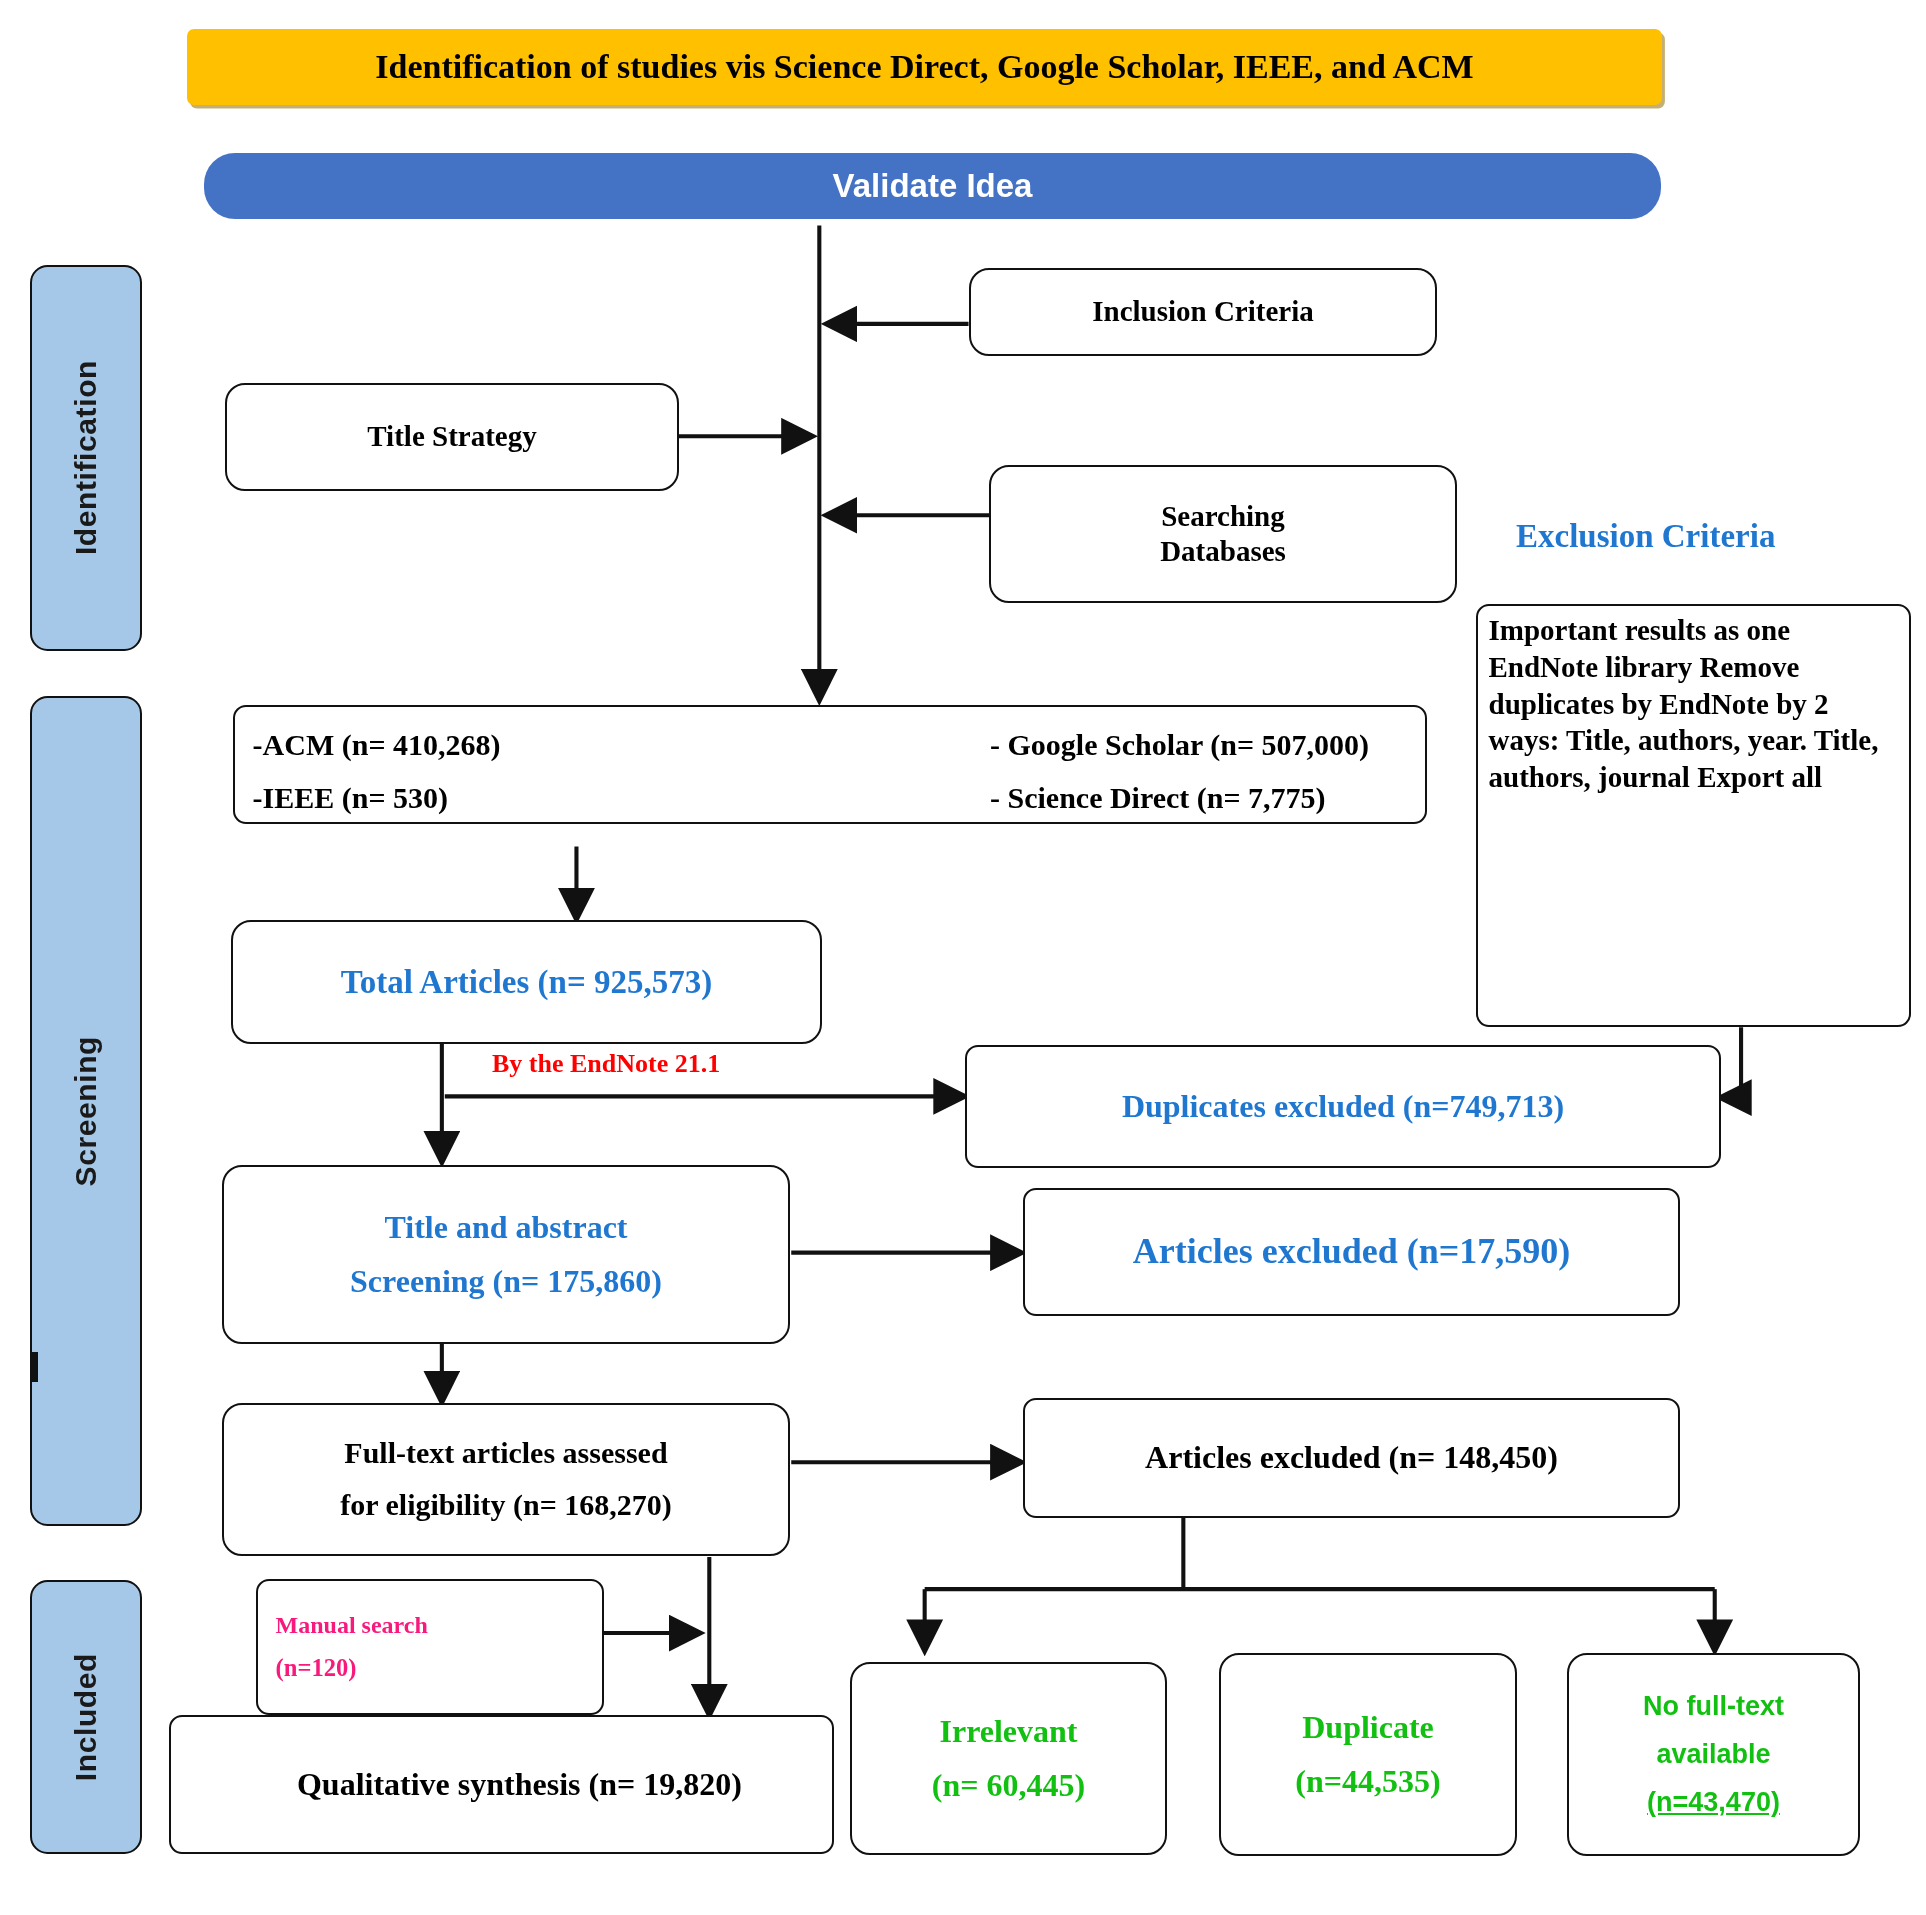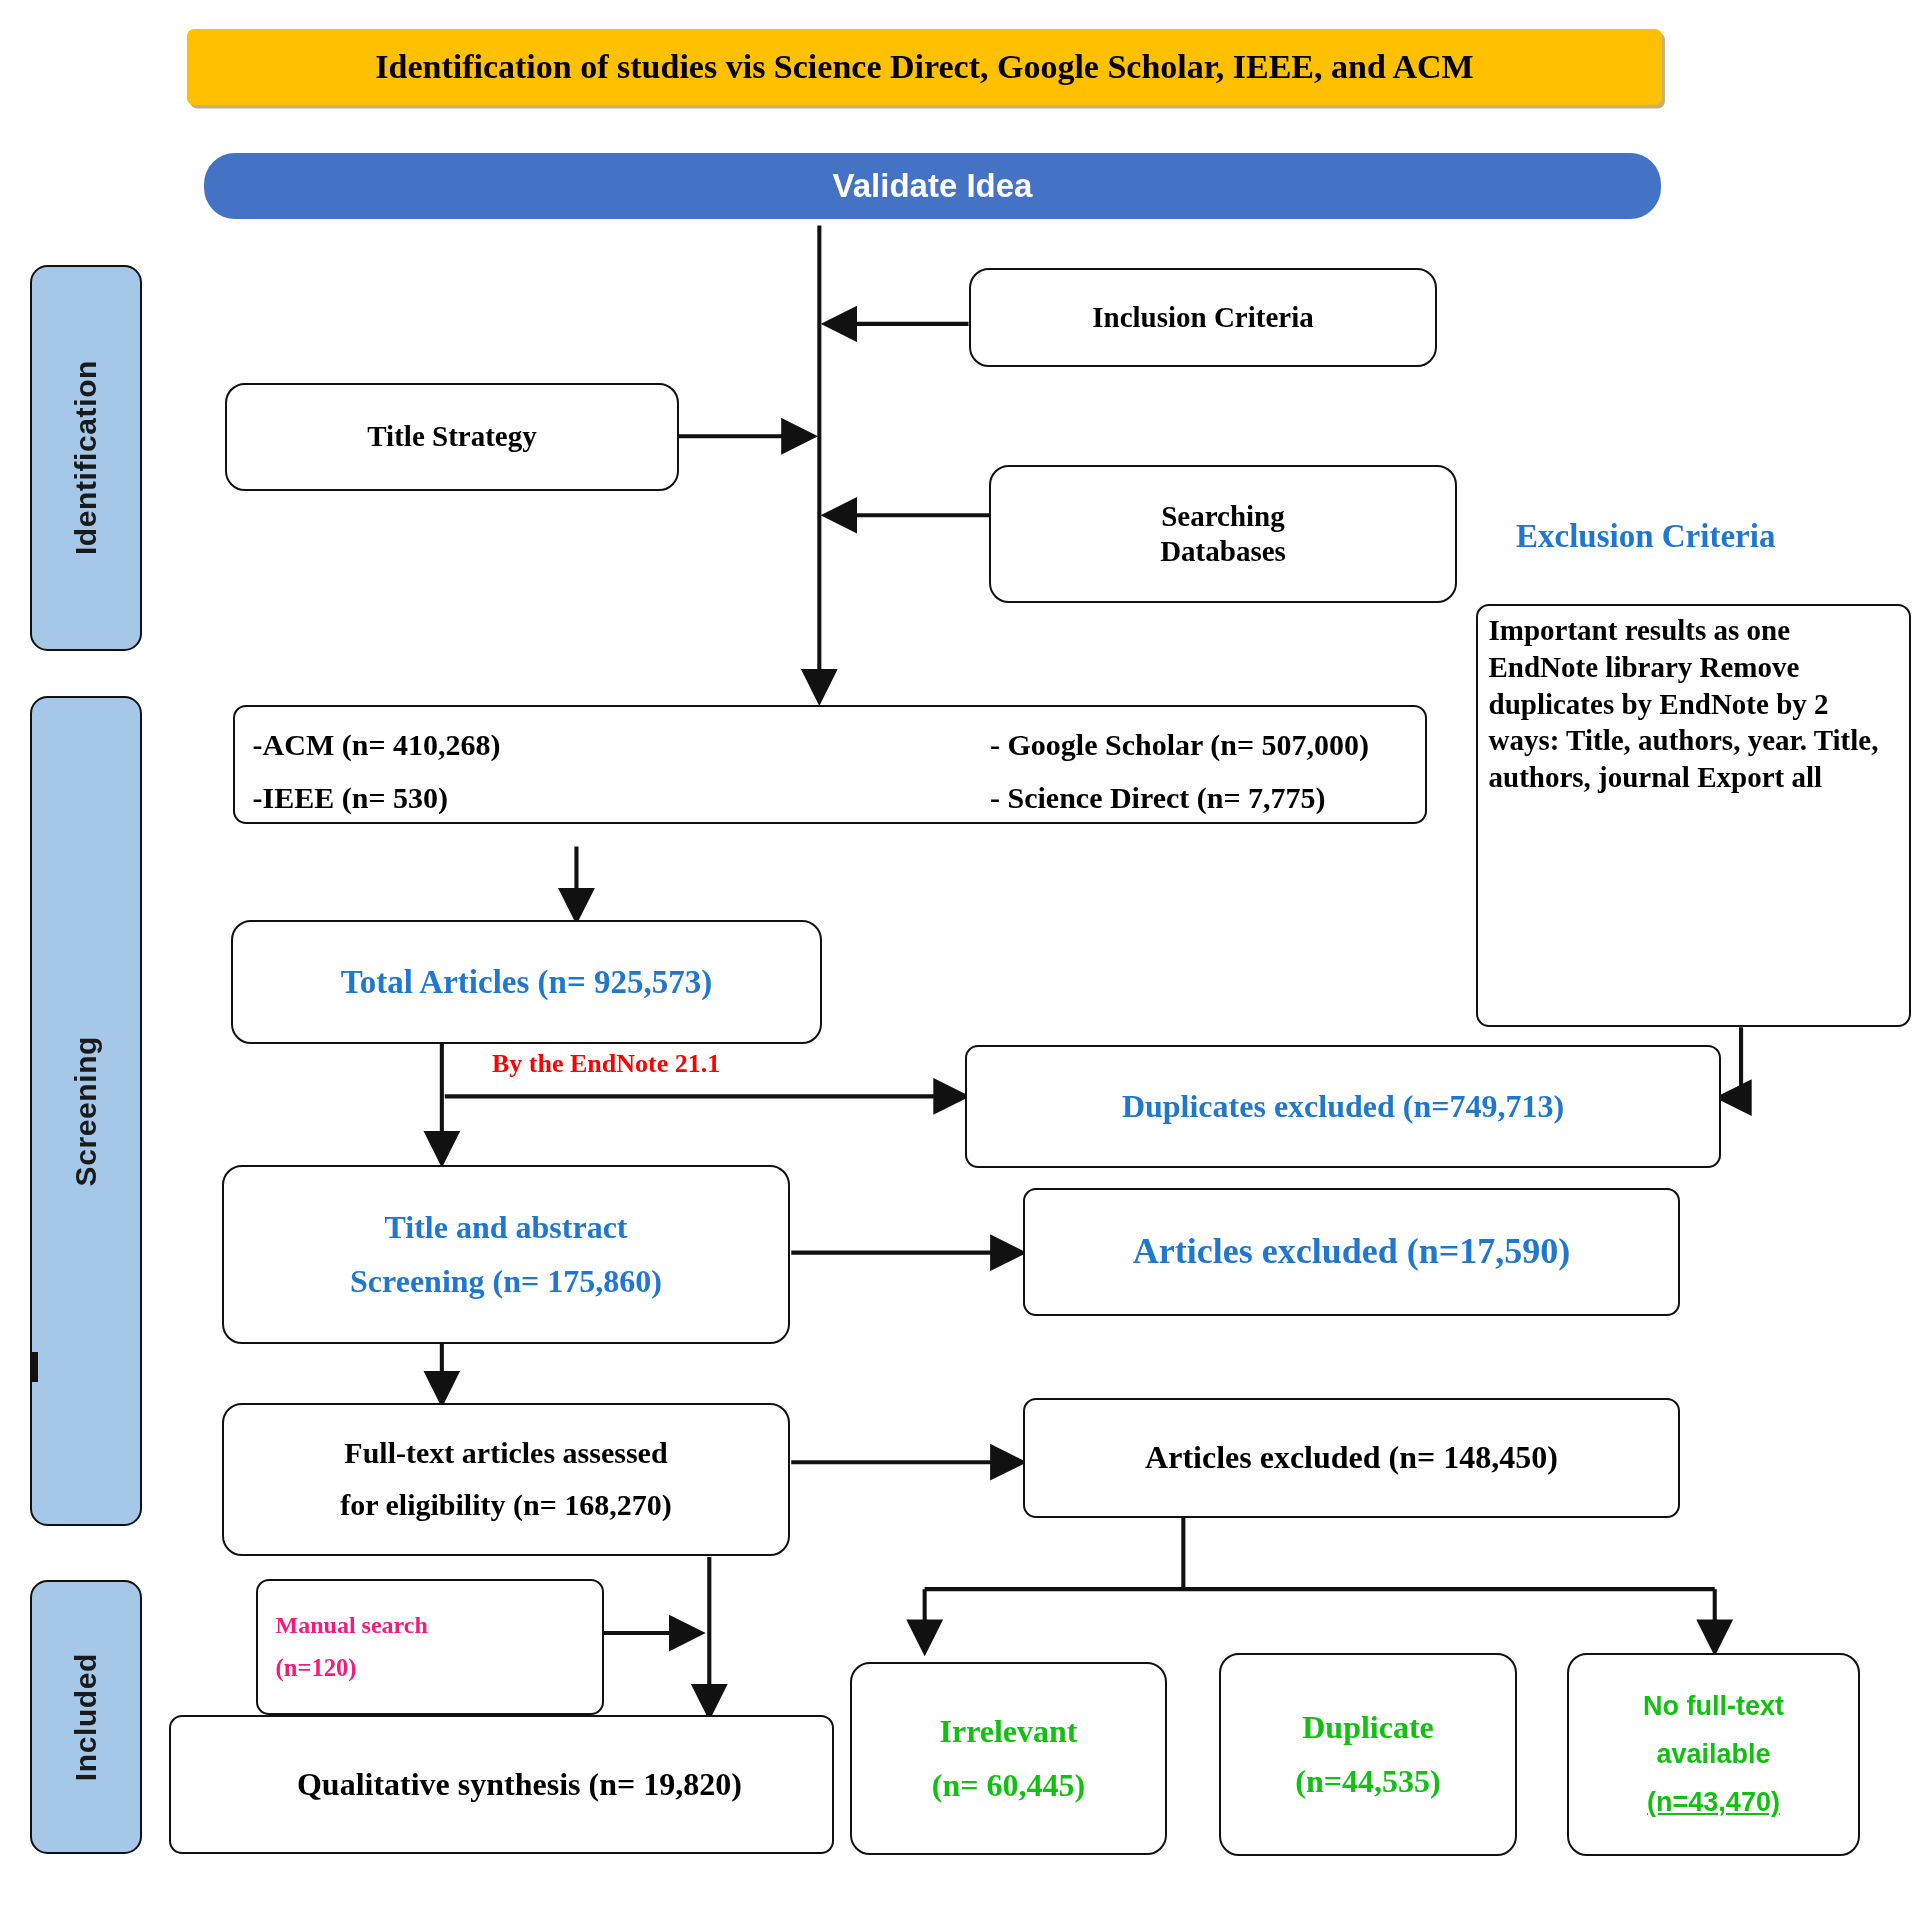--- a/index.html
+++ b/index.html
@@ -119,21 +119,21 @@
 
   <div class="rail" style="left:30px;top:696px;width:112px;height:830px;">
     <span style="font-size:30px;">Screening</span>
   </div>
   <div class="tick" style="left:32px;top:1352px;width:5.9px;height:30px;"></div>
 
   <div class="rail" style="left:30px;top:1580px;width:112px;height:274px;">
     <span style="font-size:30px;">Included</span>
   </div>
 
-  <div class="node rnd" style="left:969px;top:268px;width:468px;height:99px;font-size:29px;">Inclusion Criteria</div>
+  <div class="node rnd" style="left:969px;top:268px;width:468px;height:88px;font-size:29px;">Inclusion Criteria</div>
 
   <div class="node rnd" style="left:225px;top:383px;width:454px;height:108px;font-size:29px;">Title Strategy</div>
 
   <div class="node rnd two-line" style="left:989px;top:465px;width:468px;height:138px;font-size:29px;flex-direction:column;">
     <div>Searching</div>
     <div>Databases</div>
   </div>
 
   <div class="exc-title" style="left:1516px;top:518px;font-size:33px;">Exclusion Criteria</div>
 

